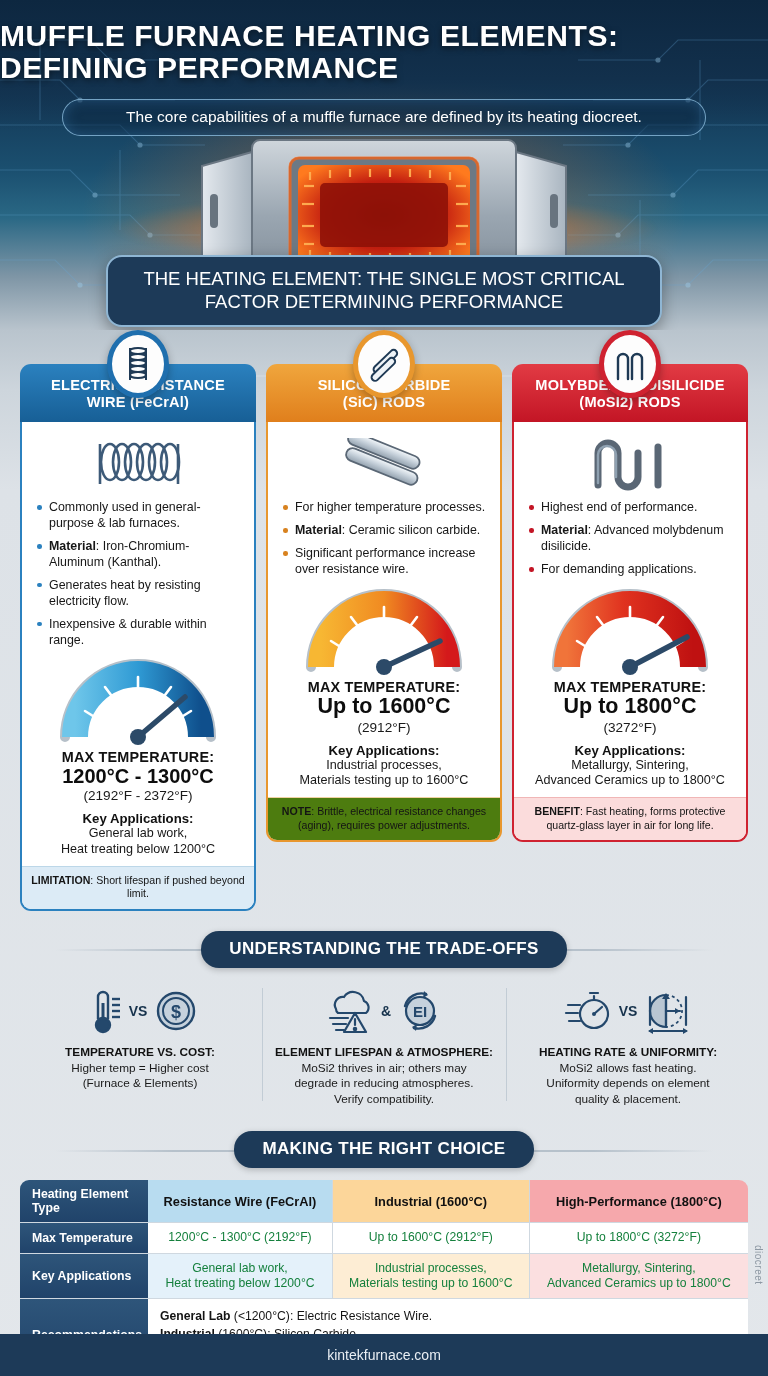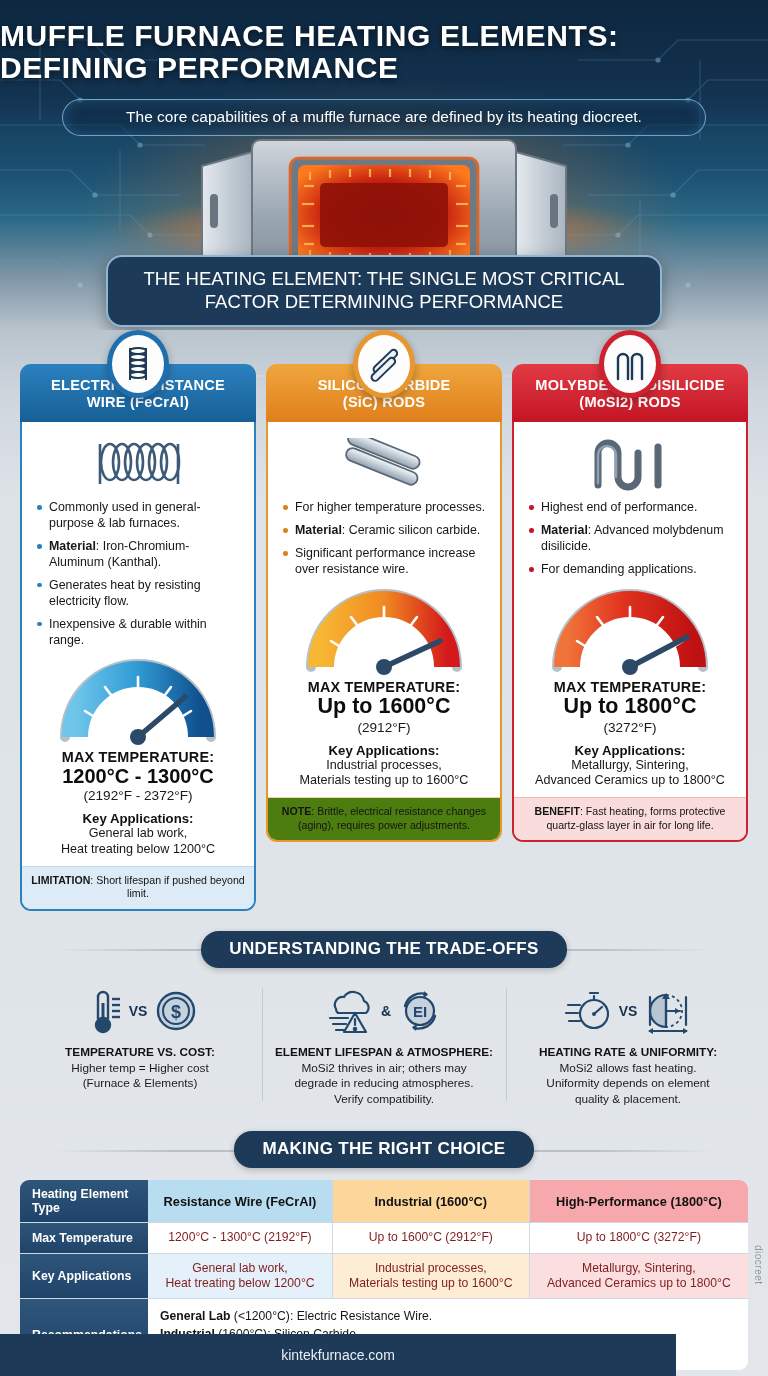--- a/index.html
+++ b/index.html
@@ -160,21 +160,21 @@
     color:#fff; font-weight:bold; text-align:left; padding-left:12px;
     width:124px; font-size:12.3px;
   }
   tr:first-child .rowhead { border-radius:9px 0 0 0; }
   tr:last-child .rowhead { border-radius:0 0 0 9px; }
   .hdr { font-weight:bold; text-align:center; color:#111; font-size:12.8px; }
   .h-a { background:#b8dcf0; }
   .h-b { background:#fcd69a; }
   .h-c { background:#f6a8ac; }
   .hdr.h-c { border-radius:0 9px 0 0; }
-  .cell { text-align:center; line-height:1.26; color:#7f1d1d; }
+  .cell { text-align:center; line-height:1.26; color:#15803d; }
   .b-a { background:#ffffff; }
   .b-b { background:#ffffff; }
   .b-c { background:#ffffff; }
   .t-a { background:#e4f1fa; }
   .t-b { background:#fdedd4; }
   .t-c { background:#fbdfe0; }
   td.sep { border-right:1px solid #cfd8e0; }
   tr.bdr td, tr.bdr th { border-bottom:1px solid #cfd8e0; }
   .rec {
     background:#fff; text-align:left; padding:9px 12px 10px; line-height:1.42;
@@ -194,21 +194,21 @@
     letter-spacing:6px; padding:4px 8px 5px 12px; border-radius:3px;
     transform:skewX(-11deg); box-shadow:2px 3px 0 rgba(150,10,18,.55);
     border:2px solid #fff; font-style:italic;
   }
   .watermark {
     position:absolute; right:4px; top:1245px; font-size:10px; color:#8d98a3;
     writing-mode:vertical-rl; letter-spacing:.5px;
   }
 
   .footer-bar {
-    position:absolute; left:0; bottom:0; width:676px; height:42px;
+    position:absolute; left:0; bottom:0; width:768px; height:42px;
     background:#1d3a58; color:#e9eef3; display:flex; align-items:center;
     justify-content:center; font-size:14px;
   }
 </style>
 </head>
 <body>
 
 <div class="page">
 
   <div class="hero">

